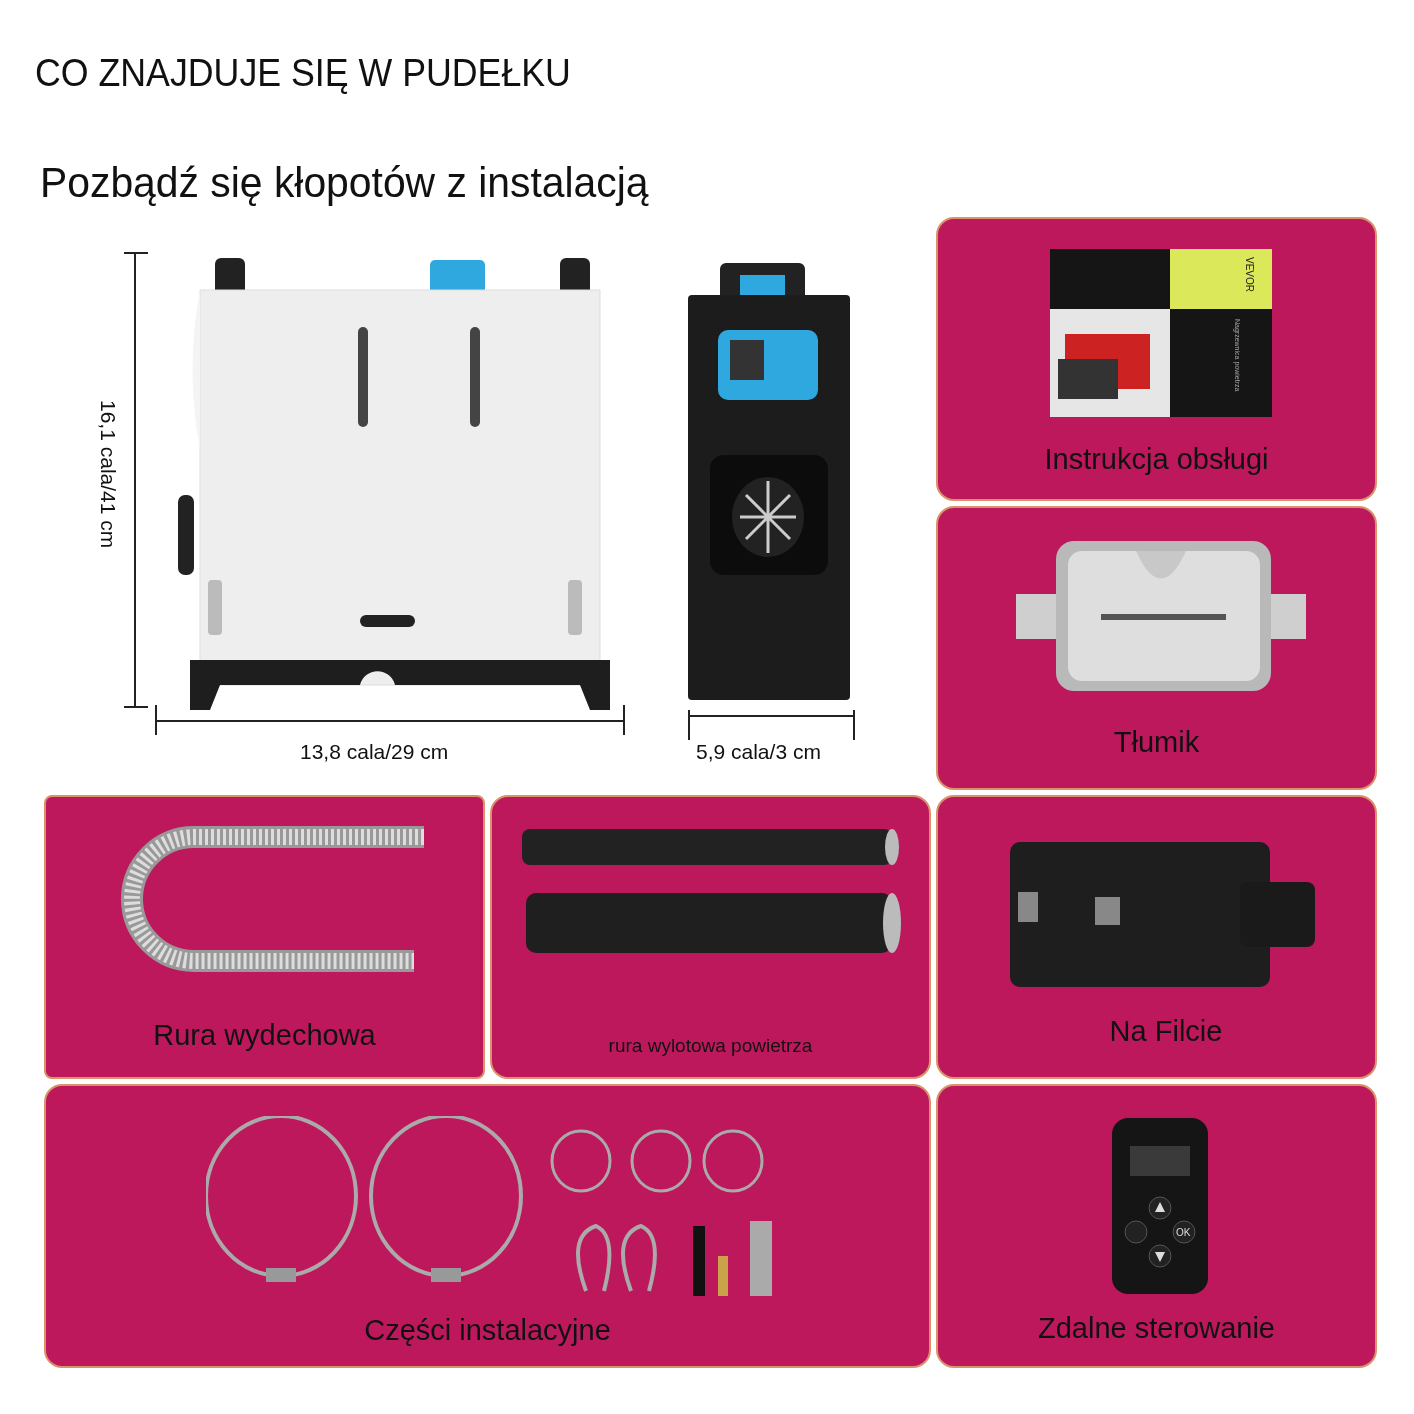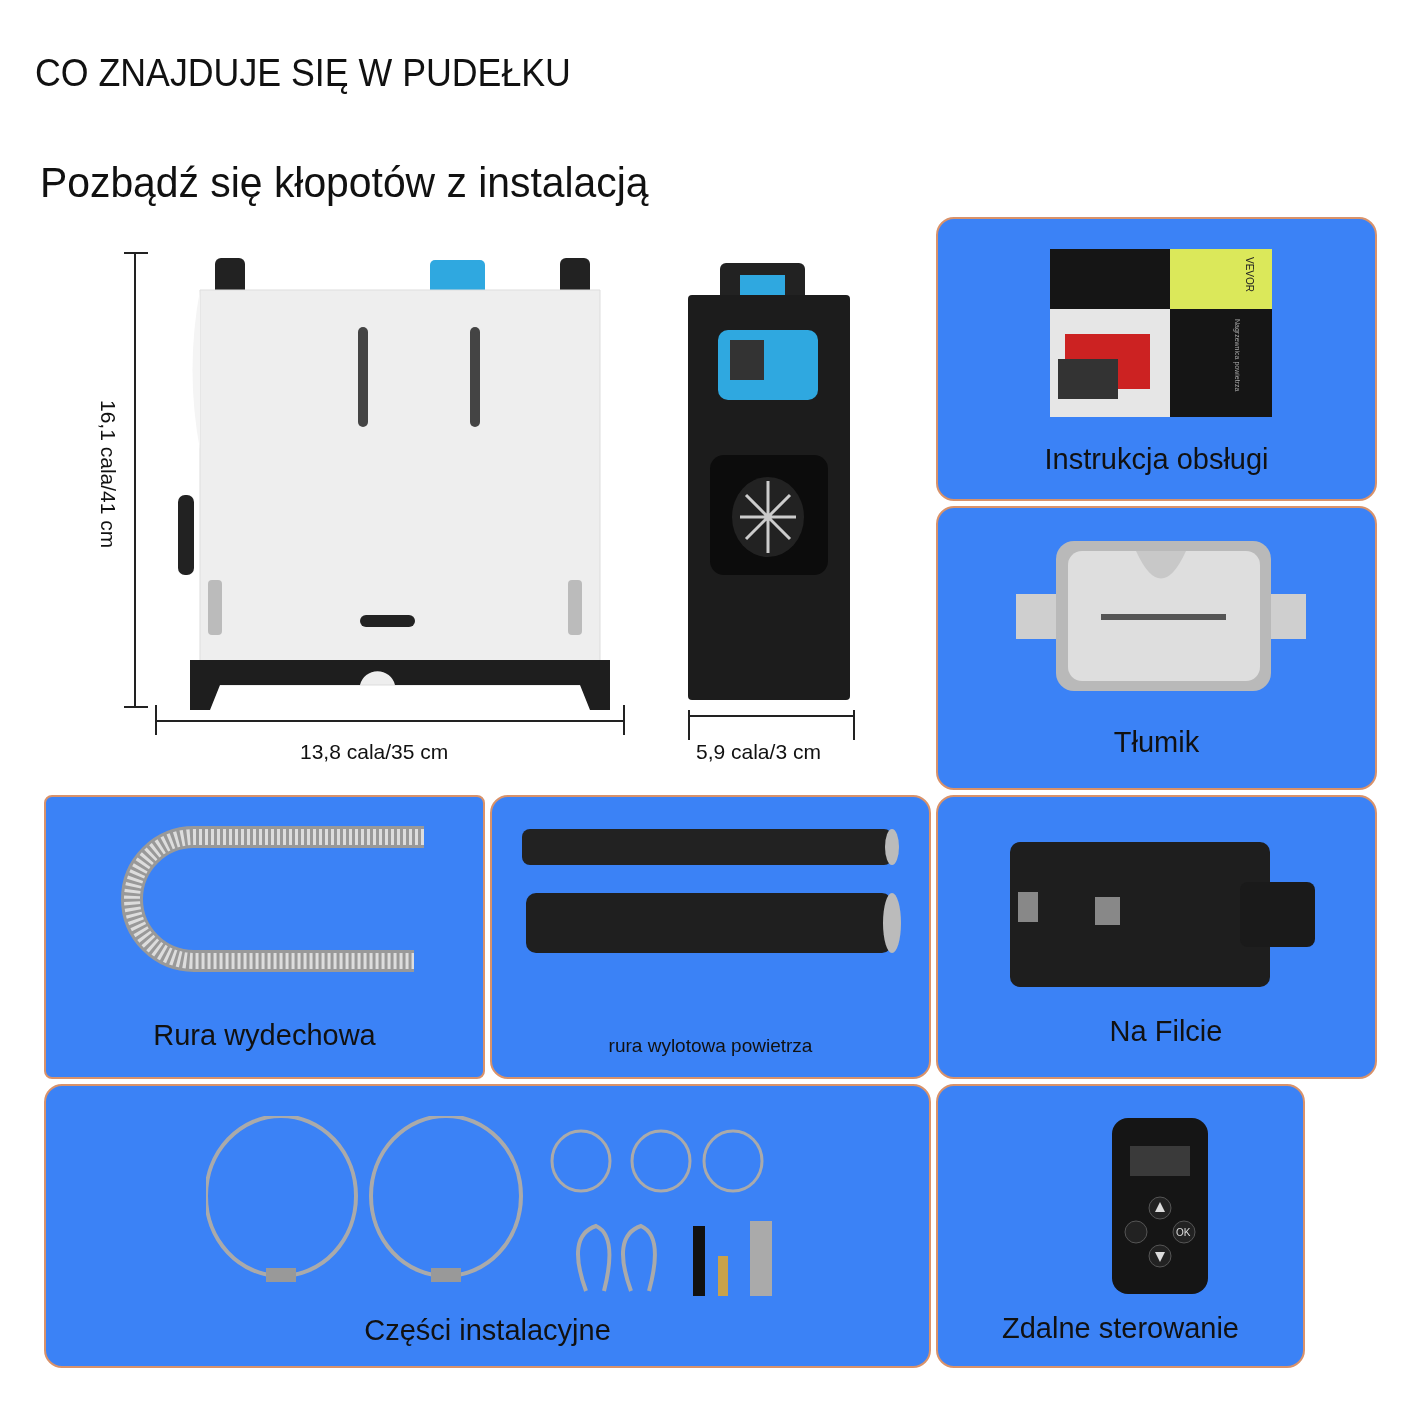--- a/index.html
+++ b/index.html
@@ -1,20 +1,20 @@
 <!DOCTYPE html>
 <html><head>
 <meta charset="utf-8">
 <style>
   html, body { margin:0; padding:0; background:#ffffff; }
   body { width:1414px; height:1414px; position:relative; overflow:hidden; font-family:"Liberation Sans", sans-serif; color:#111; }
   .abs { position:absolute; }
   .h1 { left:35px; top:52px; font-size:38px; letter-spacing:0px; transform:scaleX(0.94); transform-origin:left; }
   .h2 { left:40px; top:158px; font-size:43px; transform:scaleX(0.95); transform-origin:left; }
-  .card { position:absolute; border:2px solid #d9926a; border-radius:18px; background:#3b82f6; box-sizing:border-box; }
+  .card { position:absolute; border:2px solid #d9926a; border-radius:18px; background:#be185d; box-sizing:border-box; }
   .label { position:absolute; left:0; right:0; text-align:center; font-size:29px; color:#111; }
   .sublabel { position:absolute; left:0; right:0; text-align:center; font-size:19px; color:#111; }
   .dim { position:absolute; font-size:21px; color:#111; }
   .vline { position:absolute; background:#222; }
 </style>
 </head>
 <body>
 
 <div class="abs h1">CO ZNAJDUJE SIĘ W PUDEŁKU</div>
 <div class="abs h2">Pozbądź się kłopotów z instalacją</div>
@@ -36,21 +36,21 @@
     <rect x="198" y="77" width="10" height="100" rx="5" fill="#444"></rect>
     <rect x="310" y="77" width="10" height="100" rx="5" fill="#444"></rect>
     <rect x="200" y="365" width="55" height="12" rx="6" fill="#222"></rect>
     <rect x="48" y="330" width="14" height="55" rx="4" fill="#bbb"></rect>
     <rect x="408" y="330" width="14" height="55" rx="4" fill="#bbb"></rect>
     <path d="M30 410 H450 V460 H430 L420 435 H235 A18 18 0 0 0 200 435 H60 L50 460 H30 Z" fill="#1e1e1e"></path>
   </svg>
   <div class="vline" style="left:65px;top:465px;width:2px;height:30px;"></div>
   <div class="vline" style="left:533px;top:465px;width:2px;height:30px;"></div>
   <div class="vline" style="left:65px;top:480px;width:470px;height:2px;"></div>
-  <div class="dim" style="left:210px;top:500px;">13,8 cala/35 cm</div>
+  <div class="dim" style="left:210px;top:500px;">13,8 cala/29 cm</div>
 
   <svg class="abs" style="left:590px;top:15px;" width="180" height="455" viewBox="0 0 180 455">
     <rect x="40" y="8" width="85" height="40" rx="6" fill="#222"></rect>
     <rect x="60" y="20" width="45" height="28" fill="#2fa8e0"></rect>
     <rect x="8" y="40" width="162" height="405" rx="4" fill="#1c1c1c"></rect>
     <rect x="38" y="75" width="100" height="70" rx="10" fill="#2fa8e0"></rect>
     <rect x="50" y="85" width="34" height="40" fill="#333"></rect>
     <rect x="30" y="200" width="118" height="120" rx="14" fill="#0c0c0c"></rect>
     <ellipse cx="88" cy="262" rx="36" ry="40" fill="#222"></ellipse>
     <path d="M60 262 H116 M88 226 V298 M66 240 L110 284 M110 240 L66 284" stroke="#ccc" stroke-width="3"></path>
@@ -126,21 +126,21 @@
     <ellipse cx="527" cy="45" rx="29" ry="30" fill="none" stroke="#aaa" stroke-width="3"></ellipse>
     <path d="M380 175 Q360 120 390 110 Q412 120 398 175" fill="none" stroke="#aaa" stroke-width="4"></path>
     <path d="M425 175 Q405 120 435 110 Q458 120 443 175" fill="none" stroke="#aaa" stroke-width="4"></path>
     <rect x="487" y="110" width="12" height="70" fill="#111"></rect>
     <rect x="512" y="140" width="10" height="40" fill="#c9a24a"></rect>
     <rect x="544" y="105" width="22" height="75" fill="#aaa"></rect>
   </svg>
   <div class="label" style="top:228px;">Części instalacyjne</div>
 </div>
 
-<div class="card" style="left:936px;top:1084px;width:369px;height:284px;">
+<div class="card" style="left:936px;top:1084px;width:441px;height:284px;">
   <svg class="abs" style="left:172px;top:30px;" width="100" height="180" viewBox="0 0 100 180">
     <rect x="2" y="2" width="96" height="176" rx="16" fill="#151515"></rect>
     <rect x="20" y="30" width="60" height="30" fill="#3a3a3a"></rect>
     <circle cx="50" cy="92" r="11" fill="#222" stroke="#555"></circle>
     <circle cx="50" cy="140" r="11" fill="#222" stroke="#555"></circle>
     <circle cx="26" cy="116" r="11" fill="#222" stroke="#555"></circle>
     <circle cx="74" cy="116" r="11" fill="#222" stroke="#555"></circle>
     <text x="66" y="120" fill="#ddd" font-size="10" font-family="Liberation Sans, sans-serif">OK</text>
     <path d="M45 96 L50 86 L55 96 Z" fill="#ddd"></path>
     <path d="M45 136 L50 146 L55 136 Z" fill="#ddd"></path>

